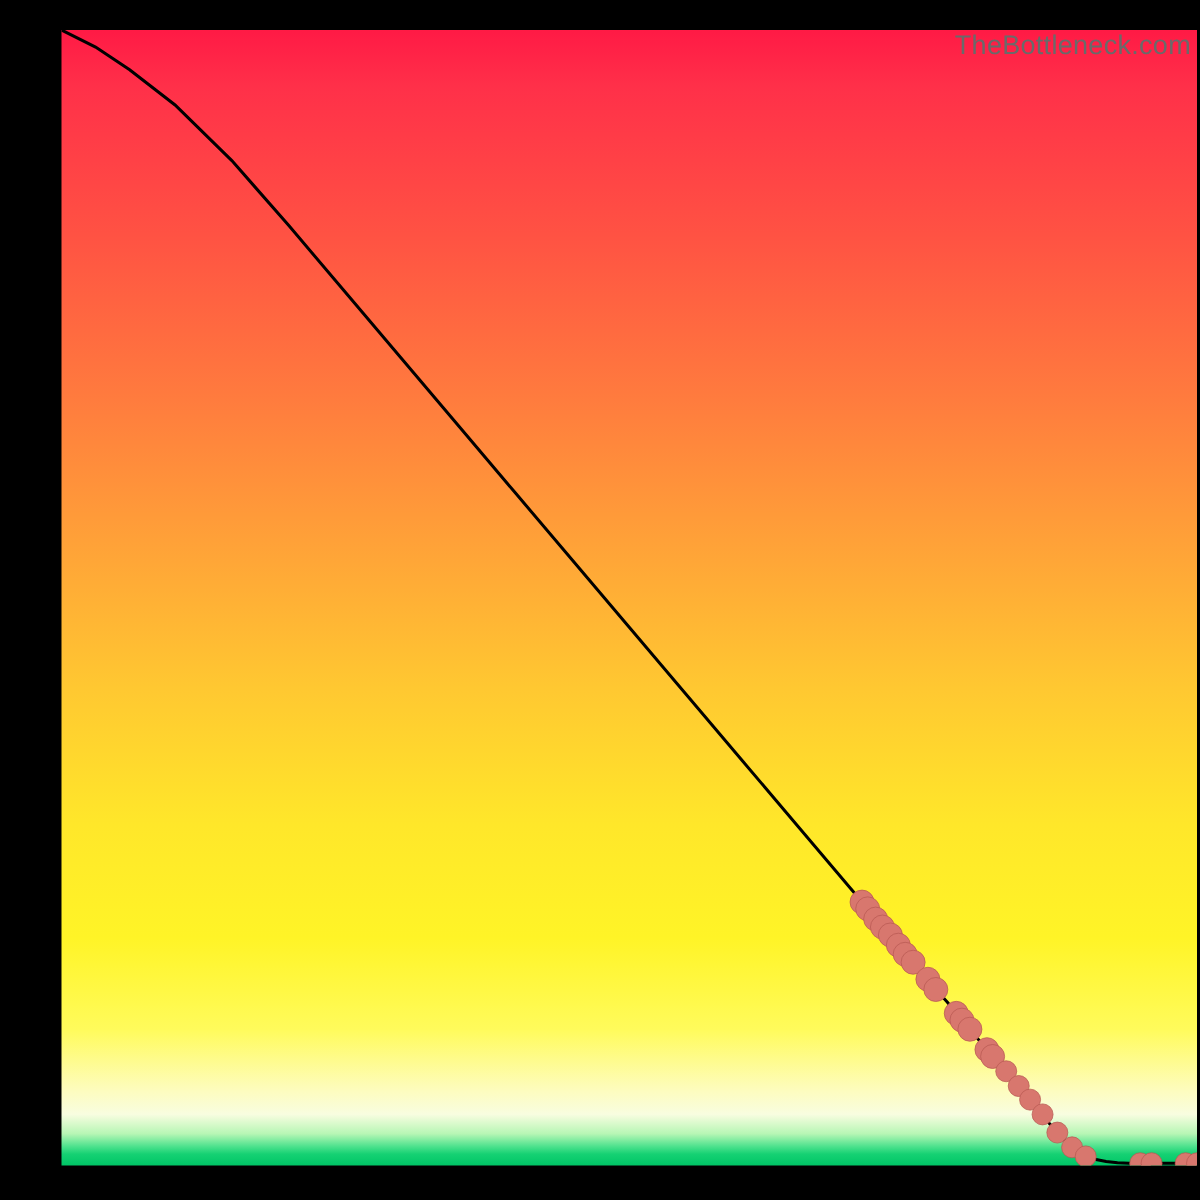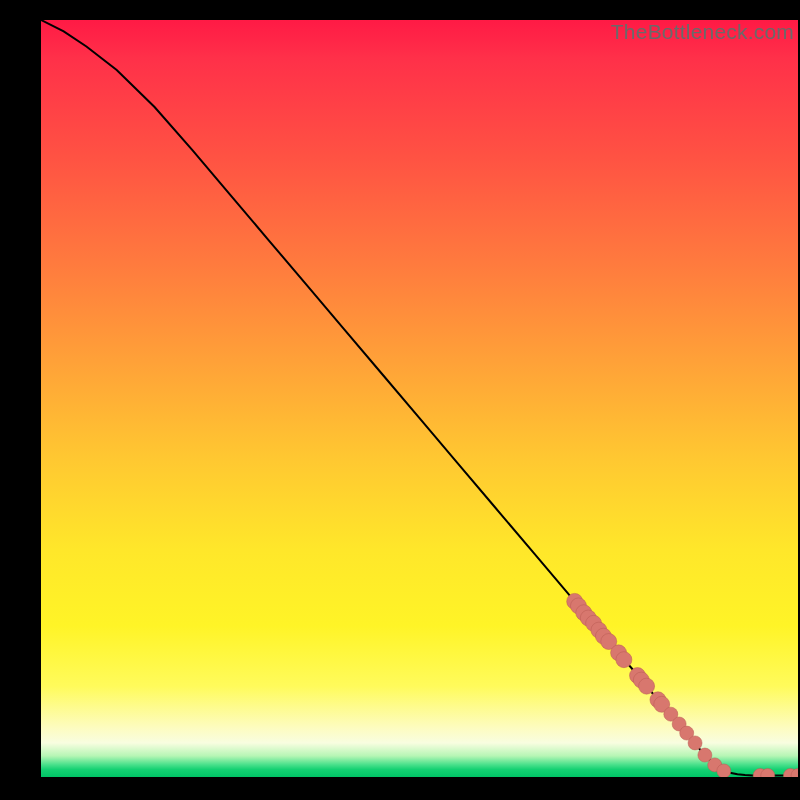--- a/index.html
+++ b/index.html
@@ -40,21 +40,21 @@
       #4fe28e 98.3%,
       #15d173 99%,
       #00c566 100%
     );
   }
   .watermark {
     position: absolute;
     top: 0px;
     right: 4px;
     color: #6a6a6a;
-    font-size: 21px;
+    font-size: 18px;
     font-weight: 500;
     letter-spacing: 0.2px;
     user-select: none;
   }
   svg.overlay {
     position: absolute;
     left: 0;
     top: 0;
     width: 757px;
     height: 757px;

